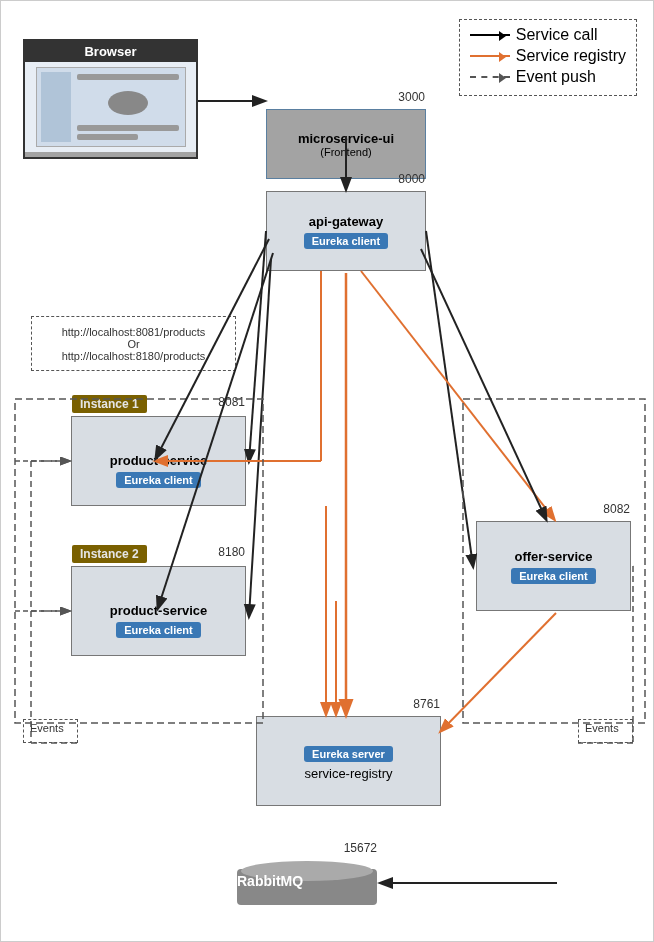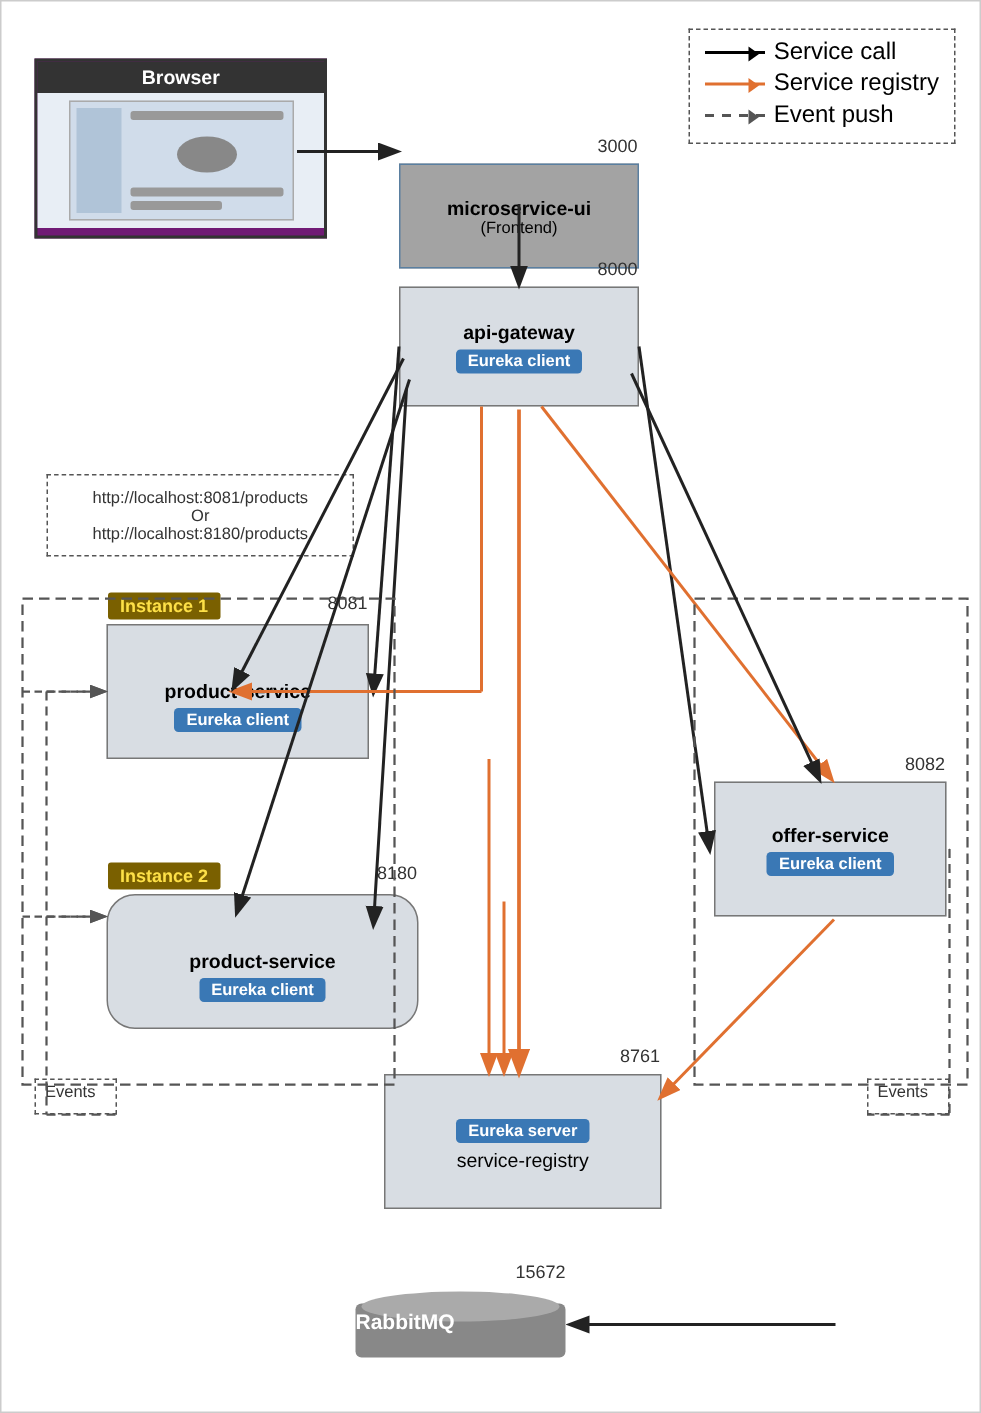--- a/index.html
+++ b/index.html
@@ -101,21 +101,21 @@
       padding: 2px 8px;
       border-radius: 3px;
       margin-top: 4px;
       font-weight: bold;
     }
     .instance-label {
       position: absolute;
       top: -22px;
       left: 0;
       background: #7a6000;
-      color: #fde047;
+      color: #e5e5e5;
       padding: 2px 8px;
       font-size: 12px;
       font-weight: bold;
       border-radius: 2px;
     }
     .port-label {
       position: absolute;
       font-size: 12px;
       color: #333;
     }
@@ -148,24 +148,24 @@
       width: 654px;
       height: 942px;
       pointer-events: none;
     }
 
     
     .browser-box {
       position: absolute;
       top: 38px;
       left: 22px;
-      width: 195px;
+      width: 175px;
       height: 120px;
       border: 2px solid #333;
-      background: #701a75;
+      background: #a3a3a3;
     }
     .browser-title {
       background: #333;
       color: #fff;
       text-align: center;
       font-size: 13px;
       font-weight: bold;
       padding: 3px 0;
     }
     .browser-content {
@@ -303,21 +303,21 @@
   </div>
 
 
   <div class="box box-gray" style="left:70px;top:415px;width:175px;height:90px;padding-top:18px;">
     <div class="instance-label">Instance 1</div>
     <span class="port-label" style="top:-22px;right:0;">8081</span>
     <strong>product-service</strong>
     <span class="eureka-badge">Eureka client</span>
   </div>
 
-  <div class="box box-gray" style="left:70px;top:595px;width:208px;height:90px;padding-top:18px;border-radius:19px;">
+  <div class="box box-gray" style="left:70px;top:565px;width:175px;height:90px;padding-top:18px;">
     <div class="instance-label">Instance 2</div>
     <span class="port-label" style="top:-22px;right:0;">8180</span>
     <strong>product-service</strong>
     <span class="eureka-badge">Eureka client</span>
   </div>
 
   <div class="box box-gray" style="left:475px;top:520px;width:155px;height:90px;">
     <span class="port-label" style="top:-20px;right:0;">8082</span>
     <strong>offer-service</strong>
     <span class="eureka-badge">Eureka client</span>

